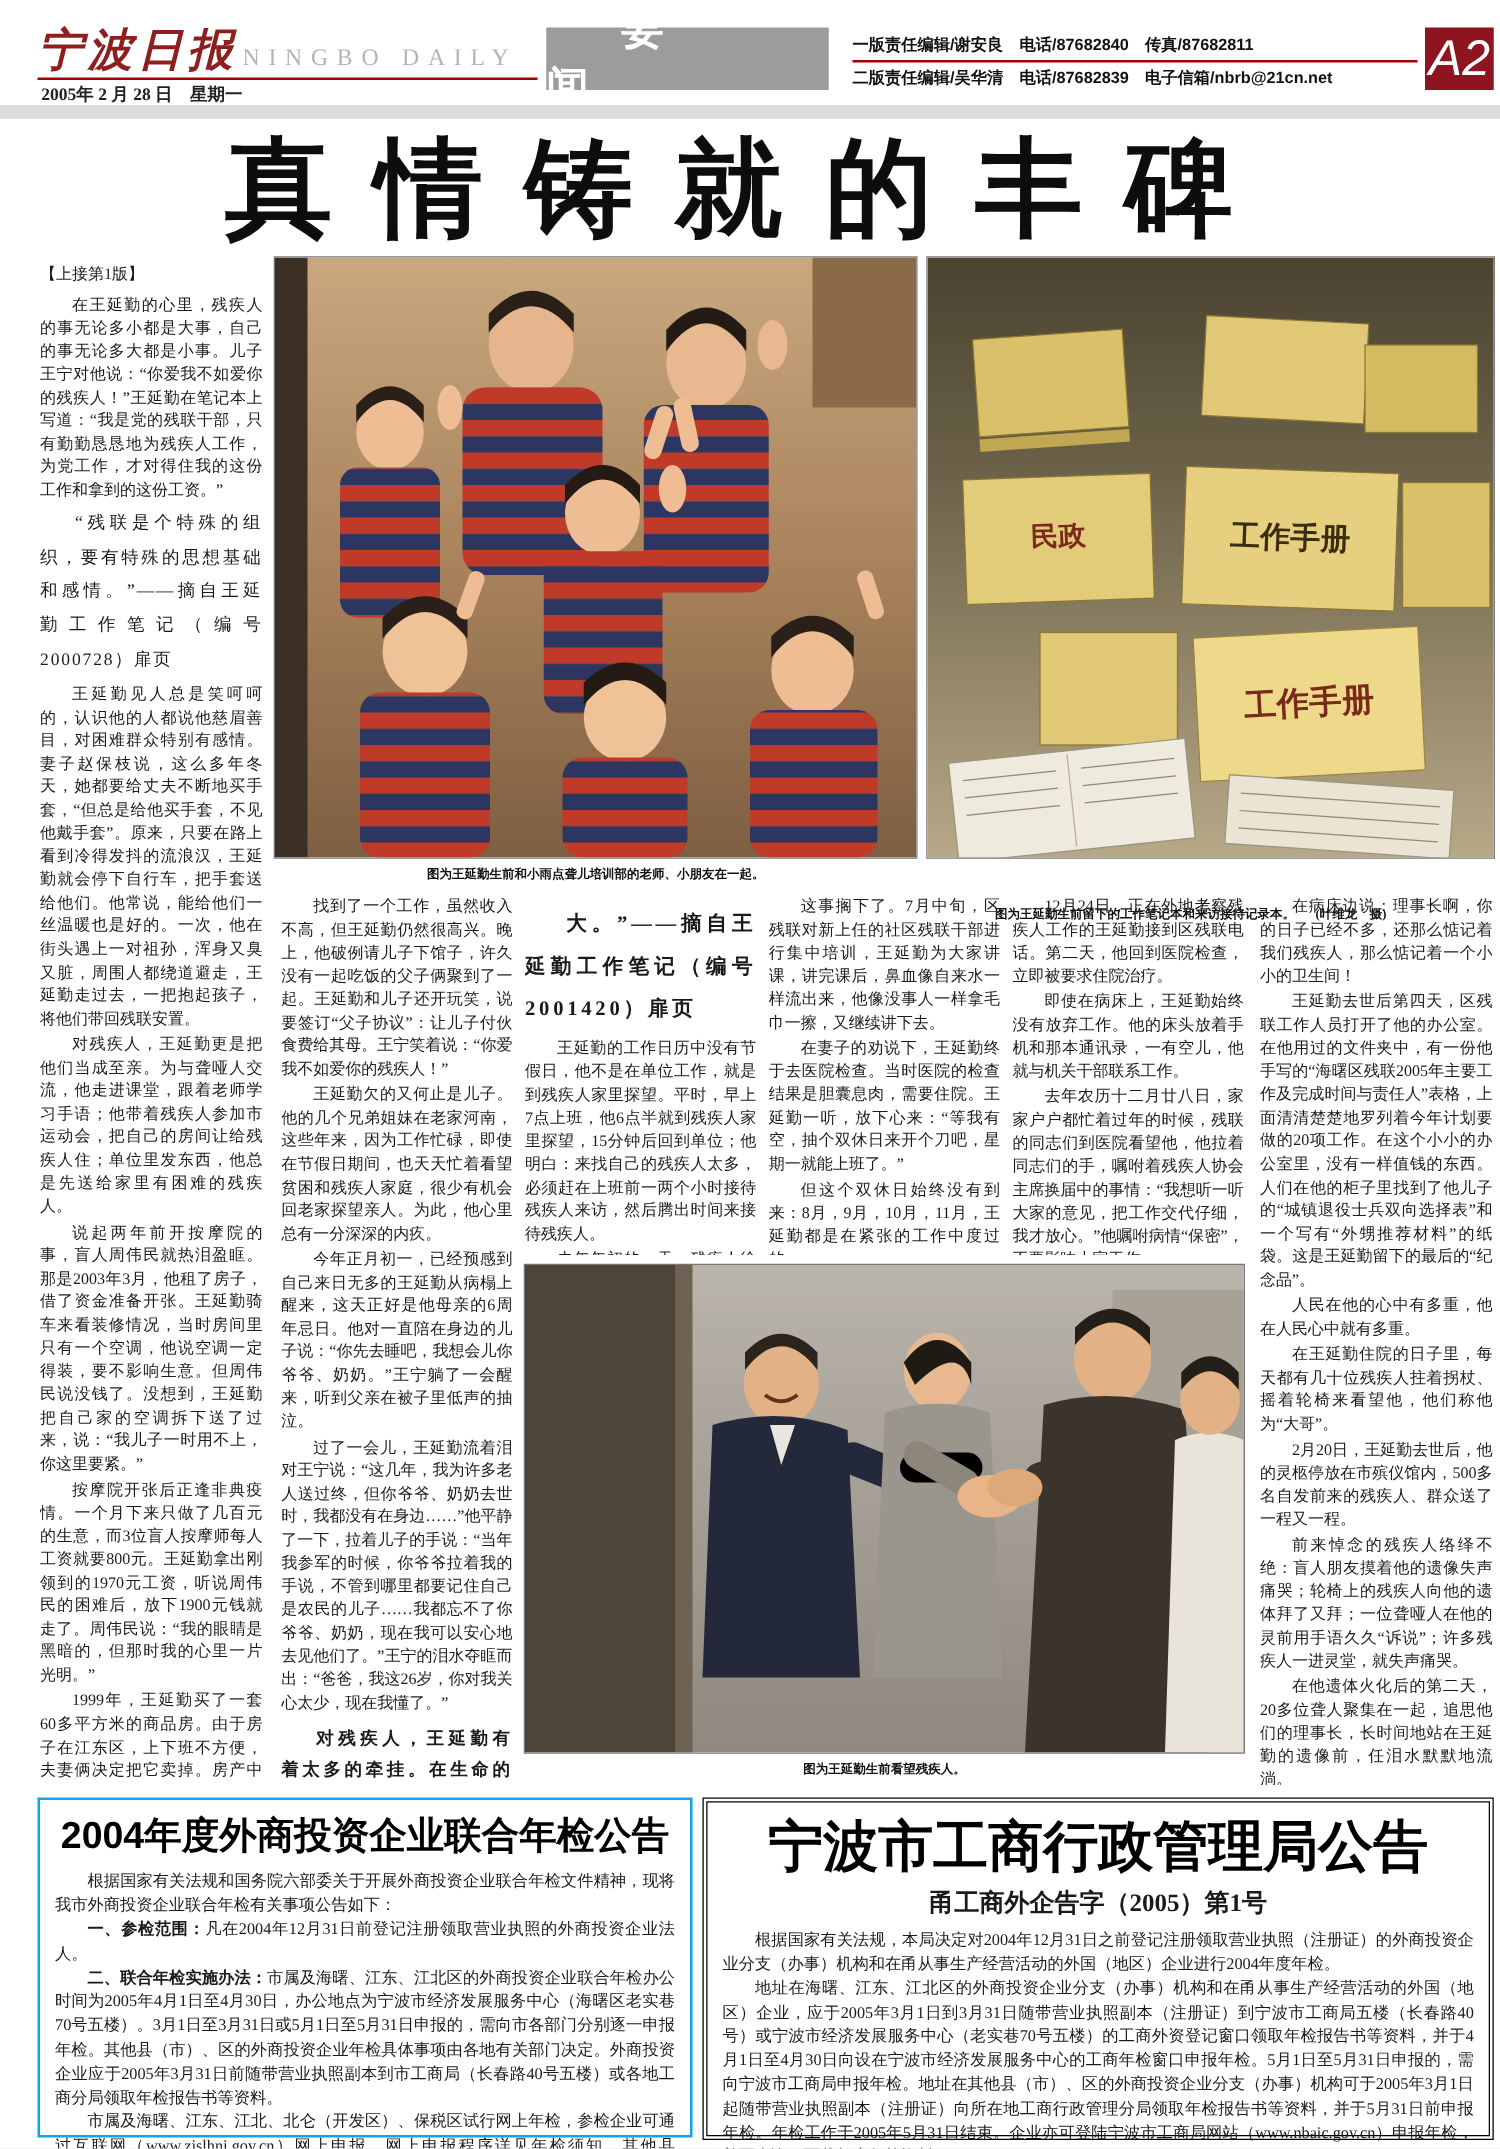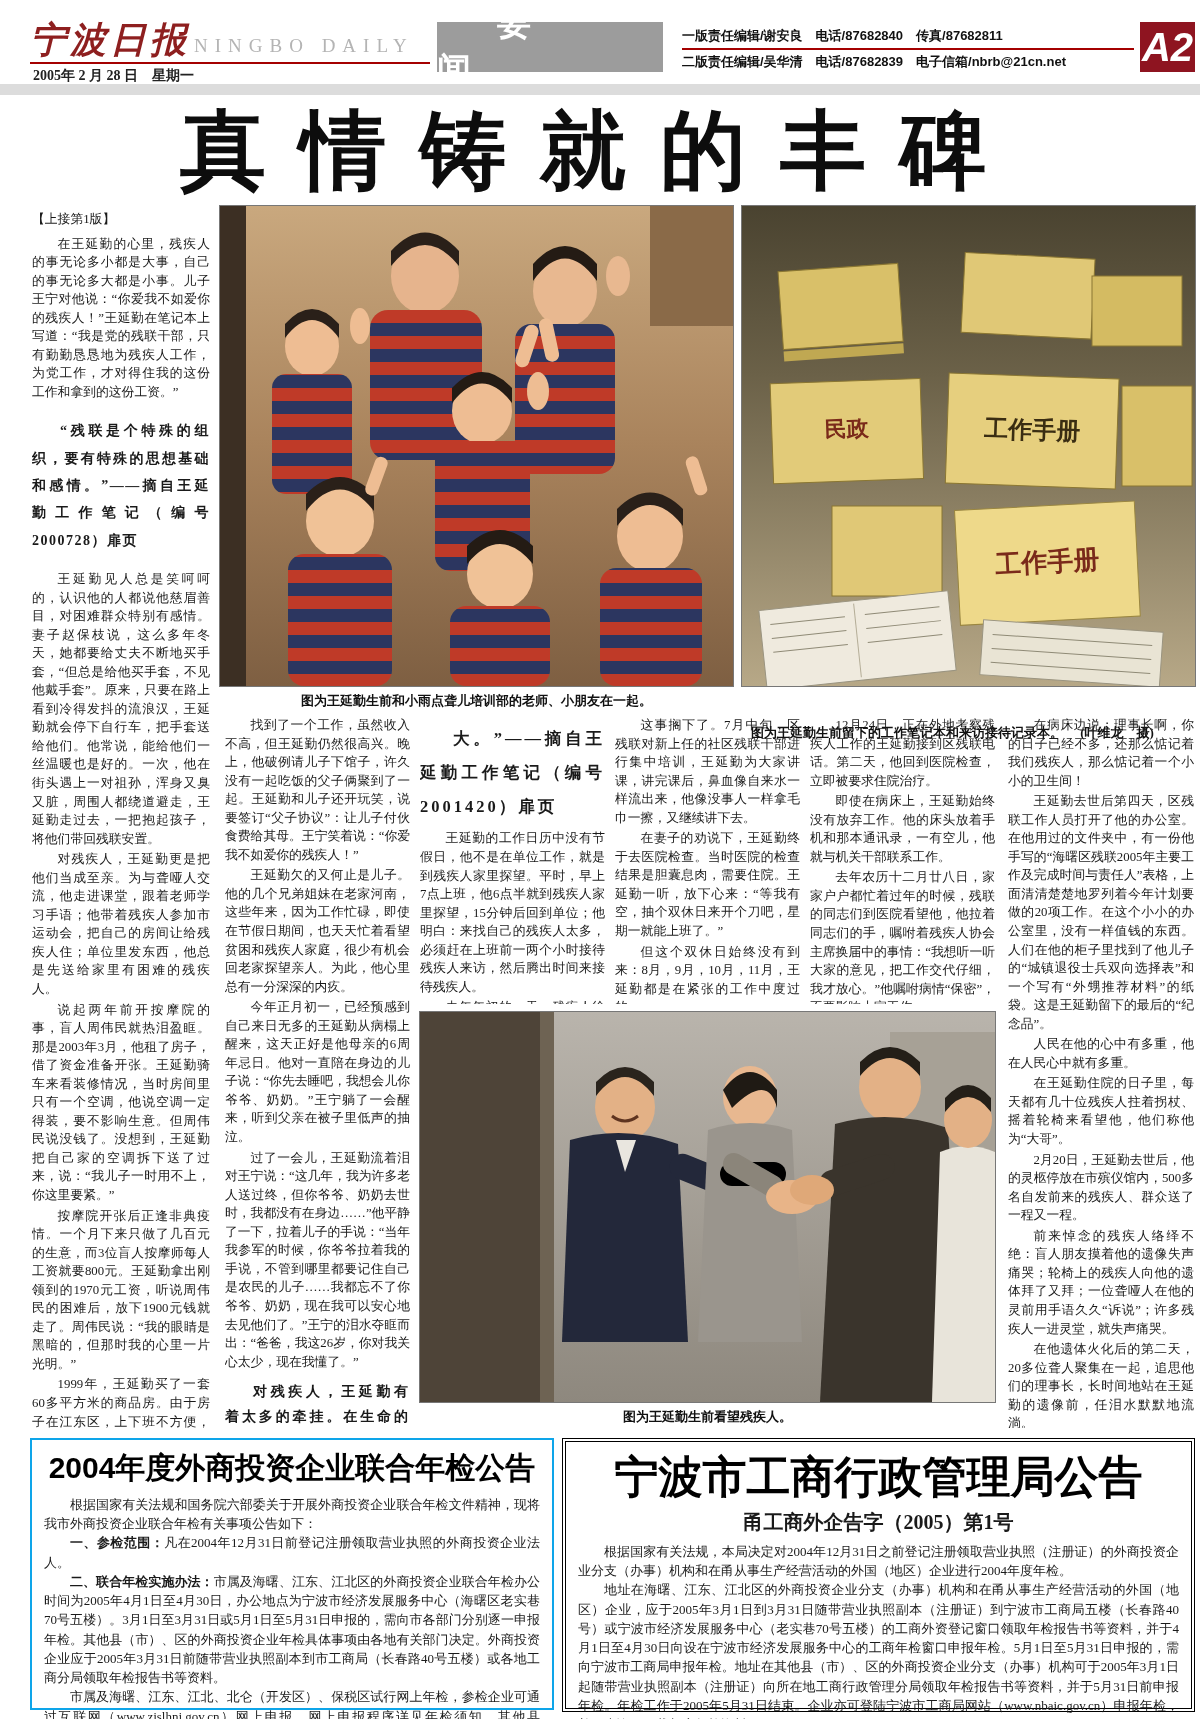--- a/index.html
+++ b/index.html
@@ -9,37 +9,37 @@
 
   
   .masthead-cn{font-size:36px;font-weight:bold;font-style:italic;color:#8e1f1f;letter-spacing:4px;line-height:1;}
   .masthead-en{font-size:19px;font-weight:normal;color:#b4b4b4;letter-spacing:7px;font-family:"Liberation Serif",serif;}
   .red-rule{background:#a40000;height:2px;}
   .date-line{font-size:14px;font-weight:bold;color:#222;}
   .banner{background:#9c9c9c;color:#ffffff;font-size:34px;font-weight:bold;
           display:flex;align-items:center;justify-content:center;letter-spacing:60px;text-indent:60px;
           font-family:"Liberation Sans",sans-serif;}
   .editor-line{font-size:13px;font-weight:bold;color:#111;white-space:nowrap;font-family:"Liberation Sans",sans-serif;}
-  .badge{background:#8e1420;color:#fff;font-size:40px;font-weight:bold;font-family:"Liberation Sans",sans-serif;
+  .badge{background:#8e1420;color:#fff;font-size:40px;font-weight:normal;font-family:"Liberation Sans",sans-serif;
          display:flex;align-items:center;justify-content:center;font-style:italic;}
   .gray-band{background:#dcdcdc;}
 
   
   .headline{width:1200px;text-align:center;font-size:86px;font-weight:900;letter-spacing:34px;
             font-family:"Liberation Serif","DejaVu Serif",serif;color:#0d0d0d;line-height:1;}
 
   
   .col{overflow:hidden;text-align:justify;}
   .col p{margin:0 0 2px 0;font-size:12.8px;line-height:1.45;text-indent:2em;}
   .col p.tag{font-weight:normal;text-indent:0;margin-bottom:6px;}
-  .col p.quote{font-weight:bold;font-size:14px;line-height:1.95;letter-spacing:1.5px;margin:16px 0;}
+  .col p.quote{font-weight:normal;font-size:14px;line-height:1.95;letter-spacing:1.5px;margin:4px 0;}
   .col p.quote2{font-weight:bold;font-size:16.5px;line-height:2.05;letter-spacing:3px;margin:6px 0;}
   .col p.boldp{font-weight:bold;font-size:14px;line-height:1.8;letter-spacing:2px;margin-top:8px;}
 
-  .caption{font-size:13px;font-weight:bold;text-align:center;color:#111;}
+  .caption{font-size:10px;font-weight:bold;text-align:center;color:#111;}
   .caption .credit{margin-left:14px;}
 
   
   .photo{display:block;}
   .photo-frame{outline:1px solid #777;}
 
   
   .ann{font-family:"Liberation Sans","DejaVu Sans",sans-serif;}
   .ann-left{border:2px solid #0ea5e9;}
   .ann-right{border:4px double #000;}

